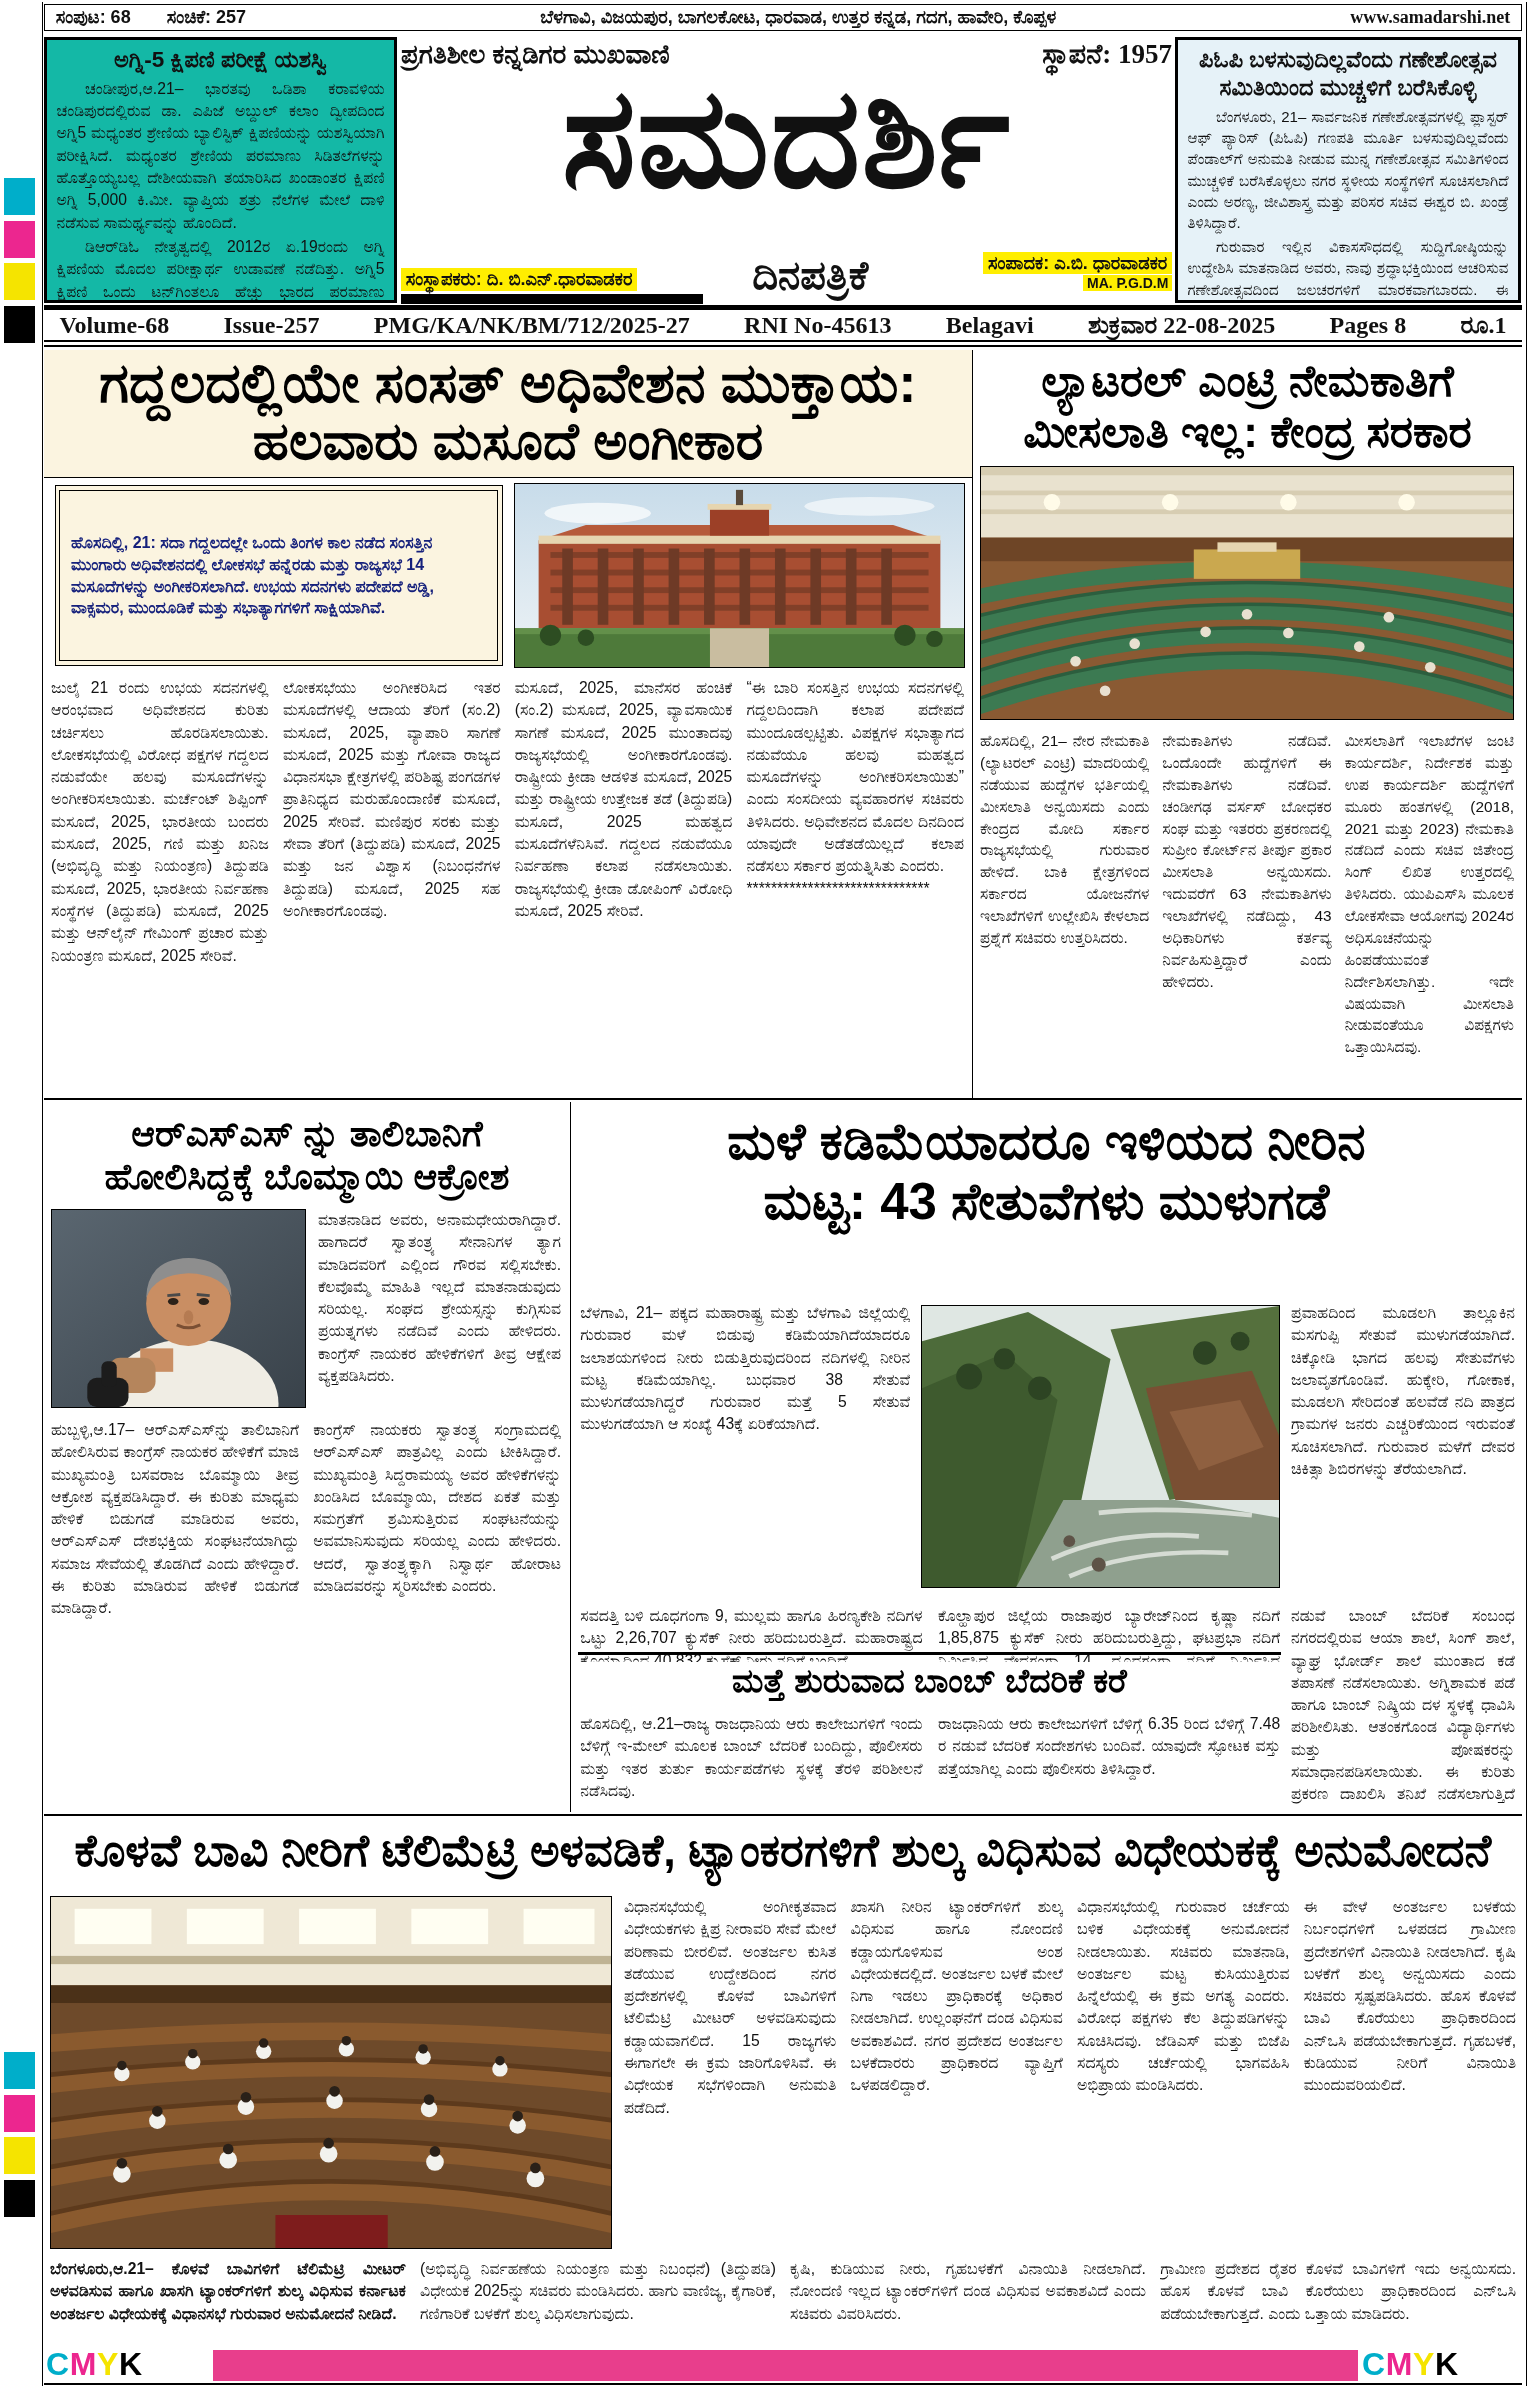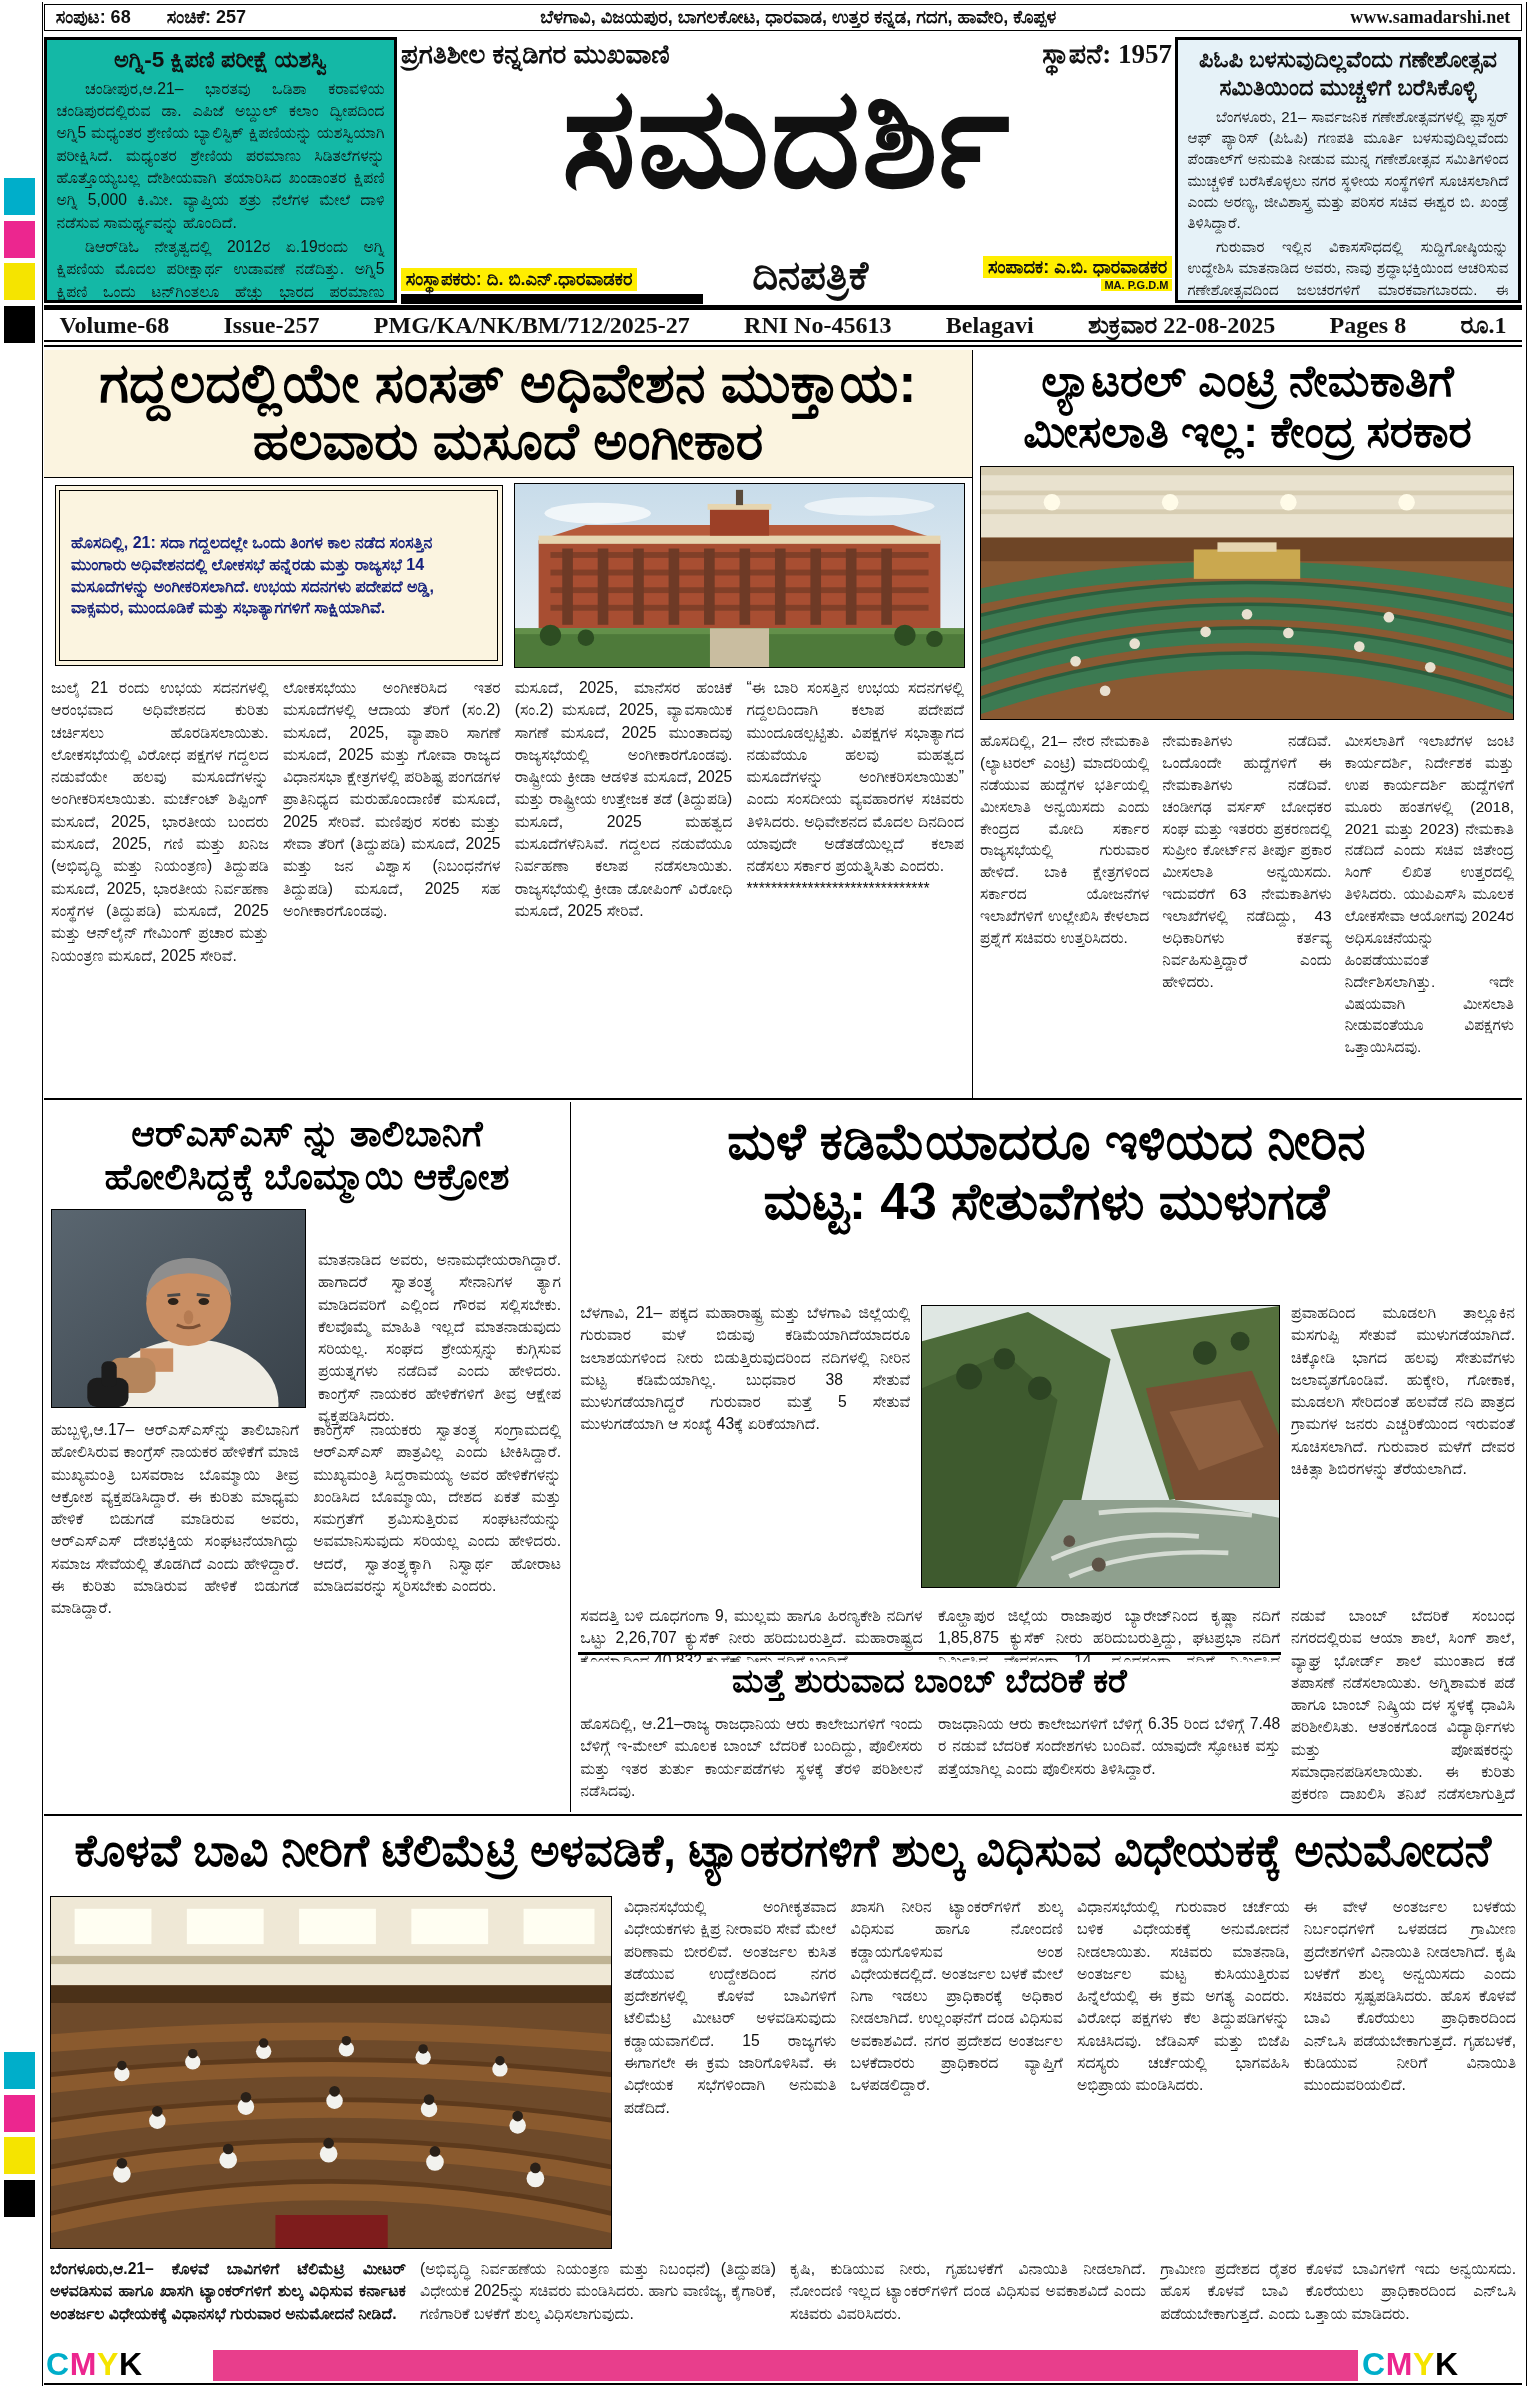--- a/index.html
+++ b/index.html
@@ -29,21 +29,21 @@
   .mast-row1{position:absolute;left:0;top:4.7px;width:100%;display:flex;justify-content:space-between;
     font-weight:bold;gap:32px;}
   .tagline{font-size:26px;}
   .established{font-size:27px;font-family:"Liberation Serif",serif;}
   .mast-title{position:absolute;left:0;top:31px;width:100%;text-align:center;font-size:139px;
     font-weight:bold;line-height:1.05;letter-spacing:1.2px;white-space:nowrap;}
   .mast-row2{position:absolute;left:0;bottom:10.7px;width:100%;display:flex;justify-content:space-between;align-items:flex-end;}
   .hl-yellow{background:#ffee00;font-size:18px;font-weight:bold;padding:1.2px 4.7px;}
   .daily{font-size:40px;font-weight:bold;transform:translateY(8.3px);}
   .editor-wrap{text-align:right;}
-  .editor-qual{font-size:11px;font-weight:bold;background:#ffee00;display:inline-block;padding:0 3.6px;margin-top:1.2px;}
+  .editor-qual{font-size:14px;font-weight:bold;background:#ffee00;display:inline-block;padding:0 3.6px;margin-top:1.2px;}
   .mast-bar{left:401px;top:294px;width:302px;height:9.5px;background:#000;}
   
   .infobar{left:44px;top:305px;width:1478px;height:37px;border-top:5.3px solid #000;border-bottom:2.4px solid #000;
     box-sizing:border-box;display:flex;align-items:center;justify-content:space-between;padding:0 15.4px;
     font-family:Liberation Serif, serif;font-weight:bold;font-size:24px;}
   .infobar-sub{left:44px;top:345px;width:1478px;height:1.8px;background:#000;}
   
   .headline{font-weight:bold;text-align:center;color:#000;}
   .bodycols{display:flex;}
   .col{font-size:15.7px;text-align:justify;line-height:1.42;overflow:hidden;}
@@ -64,21 +64,21 @@
   .lat-h .l1{font-size:44px;line-height:1.15;margin-top:6px;}
   .lat-h .l2{font-size:44px;line-height:1.15;}
   .lat-photo{position:absolute;left:6px;top:116px;width:534px;height:254px;border:1.8px solid #000;box-sizing:border-box;}
   .lat-cols{position:absolute;left:6px;top:380px;width:534px;height:361px;gap:13px;}
   .sep-h{left:44px;width:1478px;height:2.4px;background:#000;}
   
   .sec-rss{left:44px;top:1102px;width:527px;height:710px;border-right:1.8px solid #000;box-sizing:border-box;}
   .rss-h .l1{font-size:36px;line-height:1.2;margin-top:9.5px;}
   .rss-h .l2{font-size:36px;line-height:1.2;}
   .rss-photo{position:absolute;left:7.1px;top:107px;width:255px;height:199px;border:1.8px solid #000;box-sizing:border-box;}
-  .rss-side{position:absolute;left:274px;top:107px;width:243px;height:199px;margin-top:40px;}
+  .rss-side{position:absolute;left:274px;top:107px;width:243px;height:199px;}
   .rss-cols{position:absolute;left:7.1px;top:317px;width:510px;height:385px;gap:13px;}
   
   .sec-rain{left:572px;top:1102px;width:949px;height:710px;}
   .rain-h .l1{font-size:51px;line-height:1.15;margin-top:10.7px;}
   .rain-h .l2{font-size:51px;line-height:1.2;}
   .rain-left{position:absolute;left:8.3px;top:200px;width:330px;height:297px;}
   .rain-photo{position:absolute;left:349px;top:203px;width:359px;height:283px;border:1.8px solid #000;box-sizing:border-box;}
   .rain-right{position:absolute;left:719px;top:200px;width:224px;height:297px;}
   .rain-strip{position:absolute;left:8.3px;top:503px;width:700px;height:57px;gap:15.4px;}
   .bomb-line{position:absolute;left:6px;top:550px;width:703px;height:3px;background:#000;}

